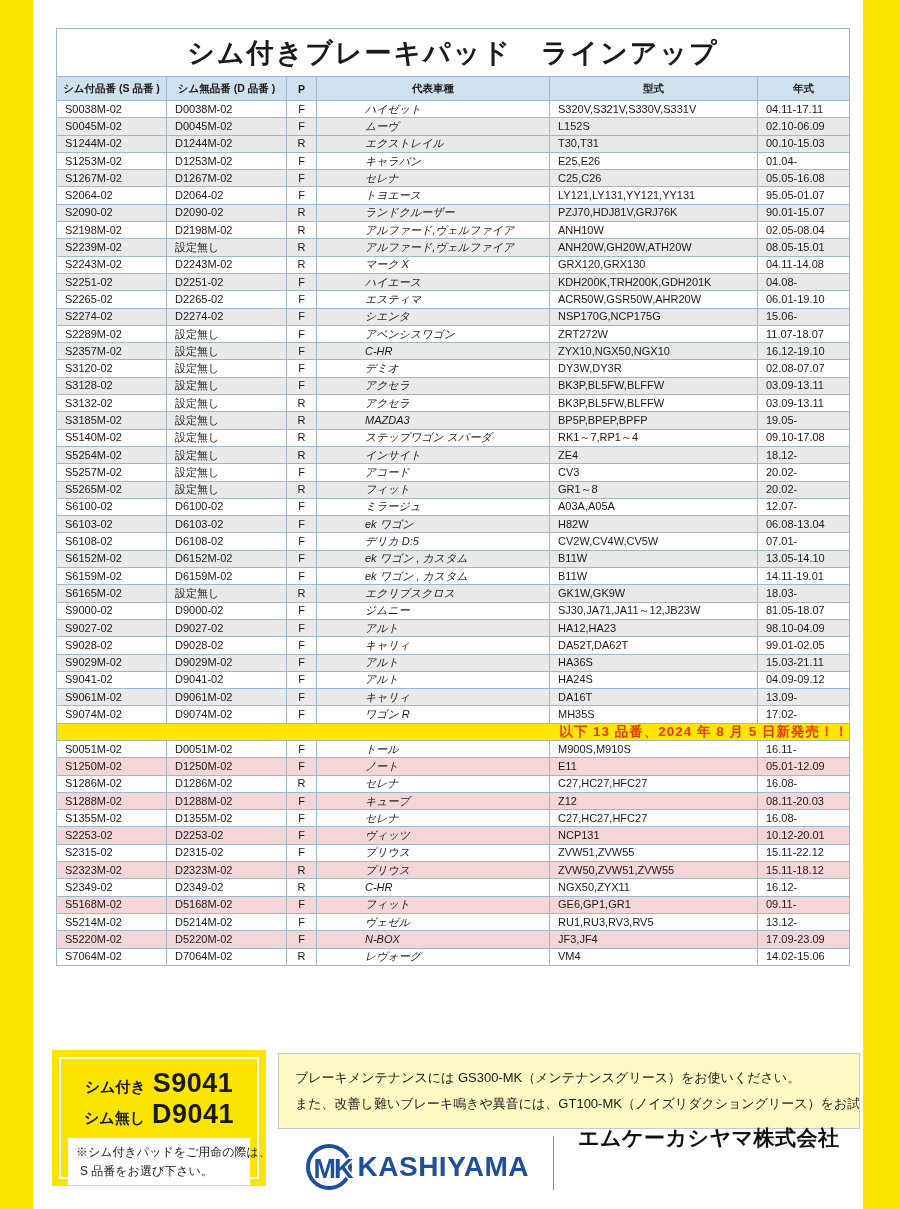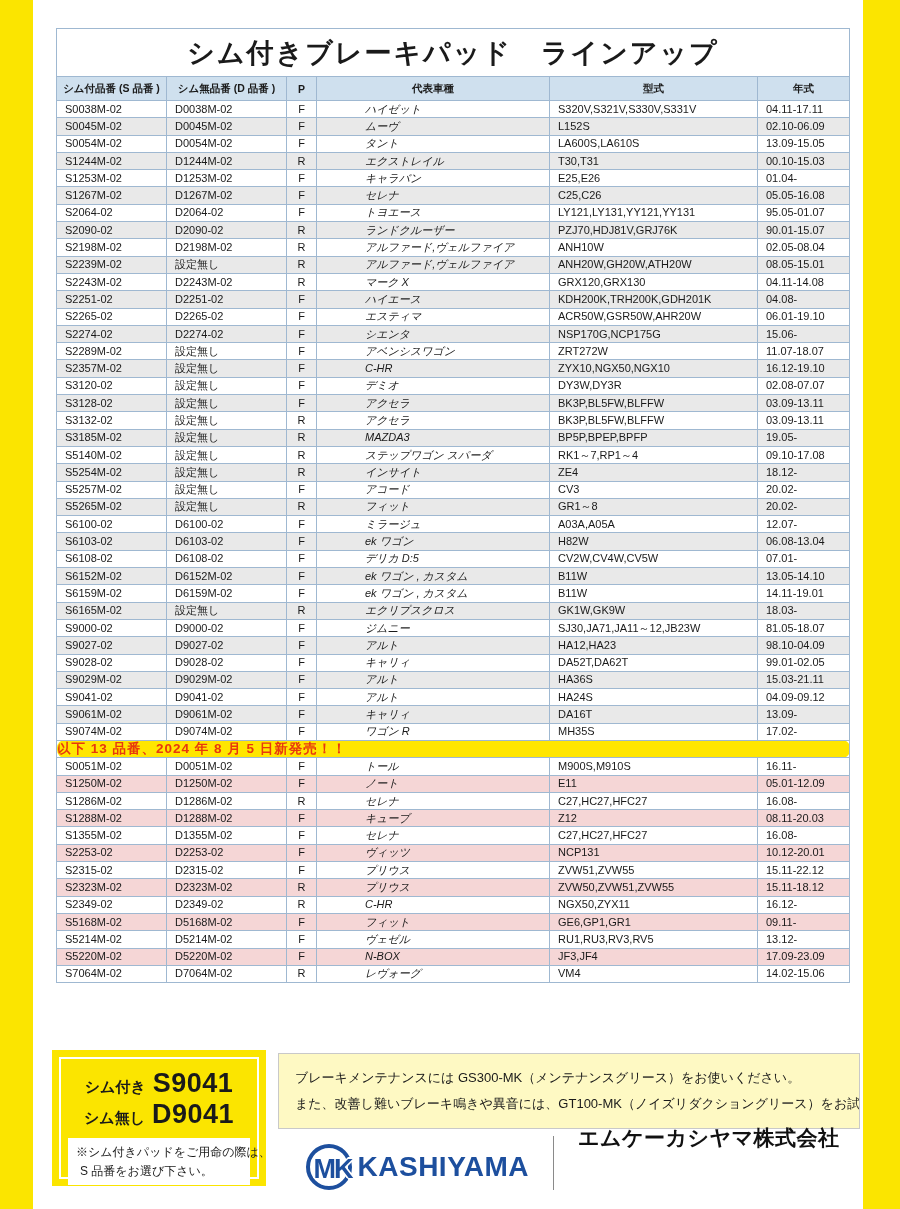--- a/index.html
+++ b/index.html
@@ -20,21 +20,21 @@
   th,td{border:1px solid var(--border);overflow:hidden;white-space:nowrap;}
   th.title-cell{height:48px;font-size:27px;font-weight:bold;letter-spacing:2px;text-align:center;background:#fff;}
   thead th.col-head{height:24px;background:var(--header_blue);font-size:10.5px;font-weight:bold;text-align:center;}
   tbody td{height:17.3px;font-size:11px;line-height:1;}
   td.col-0,td.col-1{padding-left:8px;text-align:left;}
   td.col-2{text-align:center;}
   td.col-3{padding-left:48px;text-align:left;font-style:italic;}
   td.col-4,td.col-5{padding-left:8px;text-align:left;}
   tr.alt td{background:var(--row_gray);}
   tr.pink td{background:var(--row_pink);}
-  td.banner-cell{background:var(--banner_yellow);color:var(--banner_red);font-weight:bold;font-size:13.5px;text-align:left;letter-spacing:1px;border-radius:8px;}
+  td.banner-cell{background:var(--banner_yellow);color:var(--banner_red);font-weight:bold;font-size:13.5px;text-align:right;letter-spacing:1px;}
 
   .legend-box{position:absolute;left:52px;top:1050px;width:214px;height:136px;background:var(--yellow);padding:7px;}
   .legend-inner{width:100%;height:100%;border:2px solid #fff;display:flex;flex-direction:column;align-items:center;padding-top:9px;}
   .legend-line{display:flex;align-items:baseline;gap:7px;}
   .legend-label{font-size:15px;font-weight:bold;}
   .legend-part{font-size:27px;font-weight:bold;letter-spacing:0.5px;}
   .legend-note{background:#fff;margin-top:8px;padding:5px 8px;font-size:12px;line-height:1.55;width:182px;white-space:nowrap;}
   .legend-note .ln2{padding-left:4px;}
 
   .notice-box{position:absolute;left:278px;top:1053px;width:582px;height:76px;background:#fef9c3;border:1px solid #c9c9c9;padding:11px 16px;font-size:13px;line-height:2.0;white-space:nowrap;overflow:hidden;}
@@ -88,28 +88,20 @@
             <td class="col-5">04.11-17.11</td>
           </tr>
           <tr class="alt">
             <td class="col-0">S0045M-02</td>
             <td class="col-1">D0045M-02</td>
             <td class="col-2">F</td>
             <td class="col-3">ムーヴ</td>
             <td class="col-4">L152S</td>
             <td class="col-5">02.10-06.09</td>
           </tr>
-          <tr>
-            <td class="col-0">S0054M-02</td>
-            <td class="col-1">D0054M-02</td>
-            <td class="col-2">F</td>
-            <td class="col-3">タント</td>
-            <td class="col-4">LA600S,LA610S</td>
-            <td class="col-5">13.09-15.05</td>
-          </tr>
           <tr class="alt">
             <td class="col-0">S1244M-02</td>
             <td class="col-1">D1244M-02</td>
             <td class="col-2">R</td>
             <td class="col-3">エクストレイル</td>
             <td class="col-4">T30,T31</td>
             <td class="col-5">00.10-15.03</td>
           </tr>
           <tr>
             <td class="col-0">S1253M-02</td>

